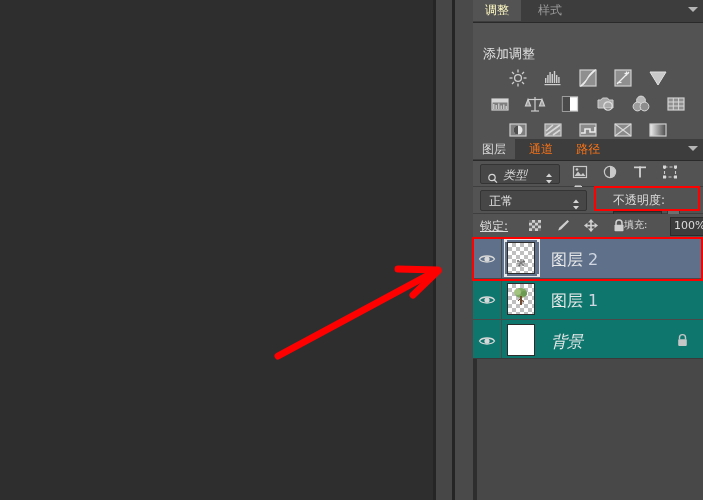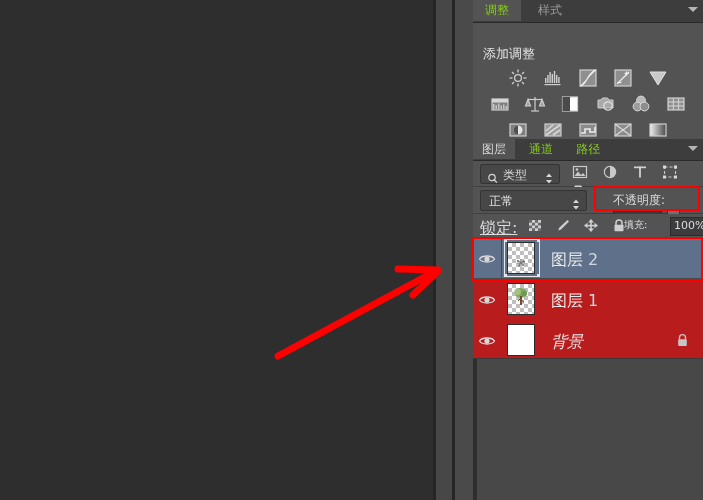--- a/index.html
+++ b/index.html
@@ -20,48 +20,48 @@
 
   
   .dock{position:absolute;left:473px;top:0;width:230px;height:500px;background:#535353;}
 
   
   .tabbar{position:relative;height:22px;background:#3d3d3d;border-bottom:1px solid #2a2a2a;}
   .tab{
     display:inline-block;height:21px;line-height:21px;padding:0 12px;
     font-size:12px;color:#9a9a9a;vertical-align:top;
   }
-  .tab.active{background:#535353;color:#84cc16;}
+  .tab.active{background:#535353;color:#fef9c3;}
   .panel-menu{
     position:absolute;right:5px;top:7px;width:0;height:0;
     border-left:5px solid transparent;border-right:5px solid transparent;
     border-top:5px solid #b5b5b5;
   }
 
   
   .adj-panel{height:117px;background:#535353;position:relative;}
   .adj-title{position:absolute;left:10px;top:22px;font-size:13px;color:#e2e2e2;}
   .adj-rows{position:absolute;left:0;top:44px;width:230px;}
   .adj-row{height:26px;text-align:center;white-space:nowrap;}
   .adj-btn{
     display:inline-block;width:22px;height:22px;margin:0 4px;
     vertical-align:middle;position:relative;
   }
   .adj-btn svg{display:block;}
 
   
   .layers-panel{position:absolute;left:0;top:139px;width:230px;height:361px;background:#535353;}
   .lp-tabbar{position:relative;height:21px;background:#3d3d3d;border-bottom:1px solid #2a2a2a;}
-  .lp-tab{display:inline-block;height:20px;line-height:20px;padding:0 9px;font-size:12px;color:#84cc16;vertical-align:top;}
+  .lp-tab{display:inline-block;height:20px;line-height:20px;padding:0 9px;font-size:12px;color:#f97316;vertical-align:top;}
   .lp-tab.active{background:#535353;color:#d8d8d8;}
 
   .filter-row{height:25px;background:#535353;position:relative;border-bottom:1px solid #3f3f3f;}
   .filter-select{
     position:absolute;left:7px;top:3px;width:78px;height:18px;
-    background:#474747;border:1px solid #343434;border-radius:2px;
+    background:#474747;border:1px solid #343434;border-radius:2px;font-style:italic;
   }
   .fs-mag{position:absolute;left:6px;top:4px;}
   .fs-label{position:absolute;left:22px;top:2px;font-size:12px;color:#d9d9d9;}
   .fs-arrows{position:absolute;right:6px;top:4px;}
   .filter-icons{position:absolute;left:98px;top:3px;}
   .fi{display:inline-block;width:22px;height:18px;margin-right:3px;vertical-align:top;}
 
   .blend-row{height:26px;background:#535353;position:relative;border-bottom:1px solid #3f3f3f;}
   .blend-select{
     position:absolute;left:7px;top:3px;width:105px;height:19px;
@@ -76,30 +76,30 @@
     border:1px solid #2b2b2b;vertical-align:middle;position:relative;
   }
   .op-val{position:absolute;left:5px;top:1px;font-size:11px;color:#dcdcdc;}
   .op-slider-btn{display:inline-block;width:11px;height:19px;background:#6e6e6e;vertical-align:middle;border:1px solid #3a3a3a;}
   .hl-box{
     position:absolute;left:121px;top:-1px;width:106px;height:25px;
     border:2px solid #ff0000;box-sizing:border-box;pointer-events:none;
   }
 
   .lock-row{height:25px;background:#535353;position:relative;border-bottom:1px solid #3f3f3f;}
-  .lock-label{position:absolute;left:7px;top:4px;font-size:16px;color:#dcdcdc;text-decoration:underline;}
+  .lock-label{position:absolute;left:7px;top:4px;font-size:12px;color:#dcdcdc;text-decoration:underline;}
   .lock-icons{position:absolute;left:54px;top:4px;}
   .li{display:inline-block;width:20px;height:16px;margin-right:3px;vertical-align:top;}
   .fill-label{position:absolute;left:151px;top:4px;font-size:10px;color:#dcdcdc;}
   .fill-field{position:absolute;left:197px;top:3px;width:40px;height:17px;background:#3c3c3c;border:1px solid #2b2b2b;}
   .fill-val{position:absolute;left:3px;top:1px;font-size:11px;color:#dcdcdc;}
 
   
   .layer-list{position:absolute;left:0;top:99px;width:230px;}
-  .layer-row{position:relative;height:40px;background:#b91c1c;border-bottom:1px solid #4a4a4a;}
+  .layer-row{position:relative;height:40px;background:#0f766e;border-bottom:1px solid #4a4a4a;}
   .layer-row.selected{background:#5f708a;}
   .eye-cell{position:absolute;left:0;top:0;width:28px;height:40px;border-right:1px solid #4a4a4a;}
   .eye{position:absolute;left:5px;top:13px;}
   .thumb-wrap{position:absolute;left:32px;top:4px;width:32px;height:32px;}
   .thumb{
     position:absolute;left:2px;top:0;width:28px;height:32px;
     background-image:
       linear-gradient(45deg,#bfbfbf 25%,transparent 25%,transparent 75%,#bfbfbf 75%),
       linear-gradient(45deg,#bfbfbf 25%,transparent 25%,transparent 75%,#bfbfbf 75%);
     background-size:8px 8px;background-position:0 0,4px 4px;

